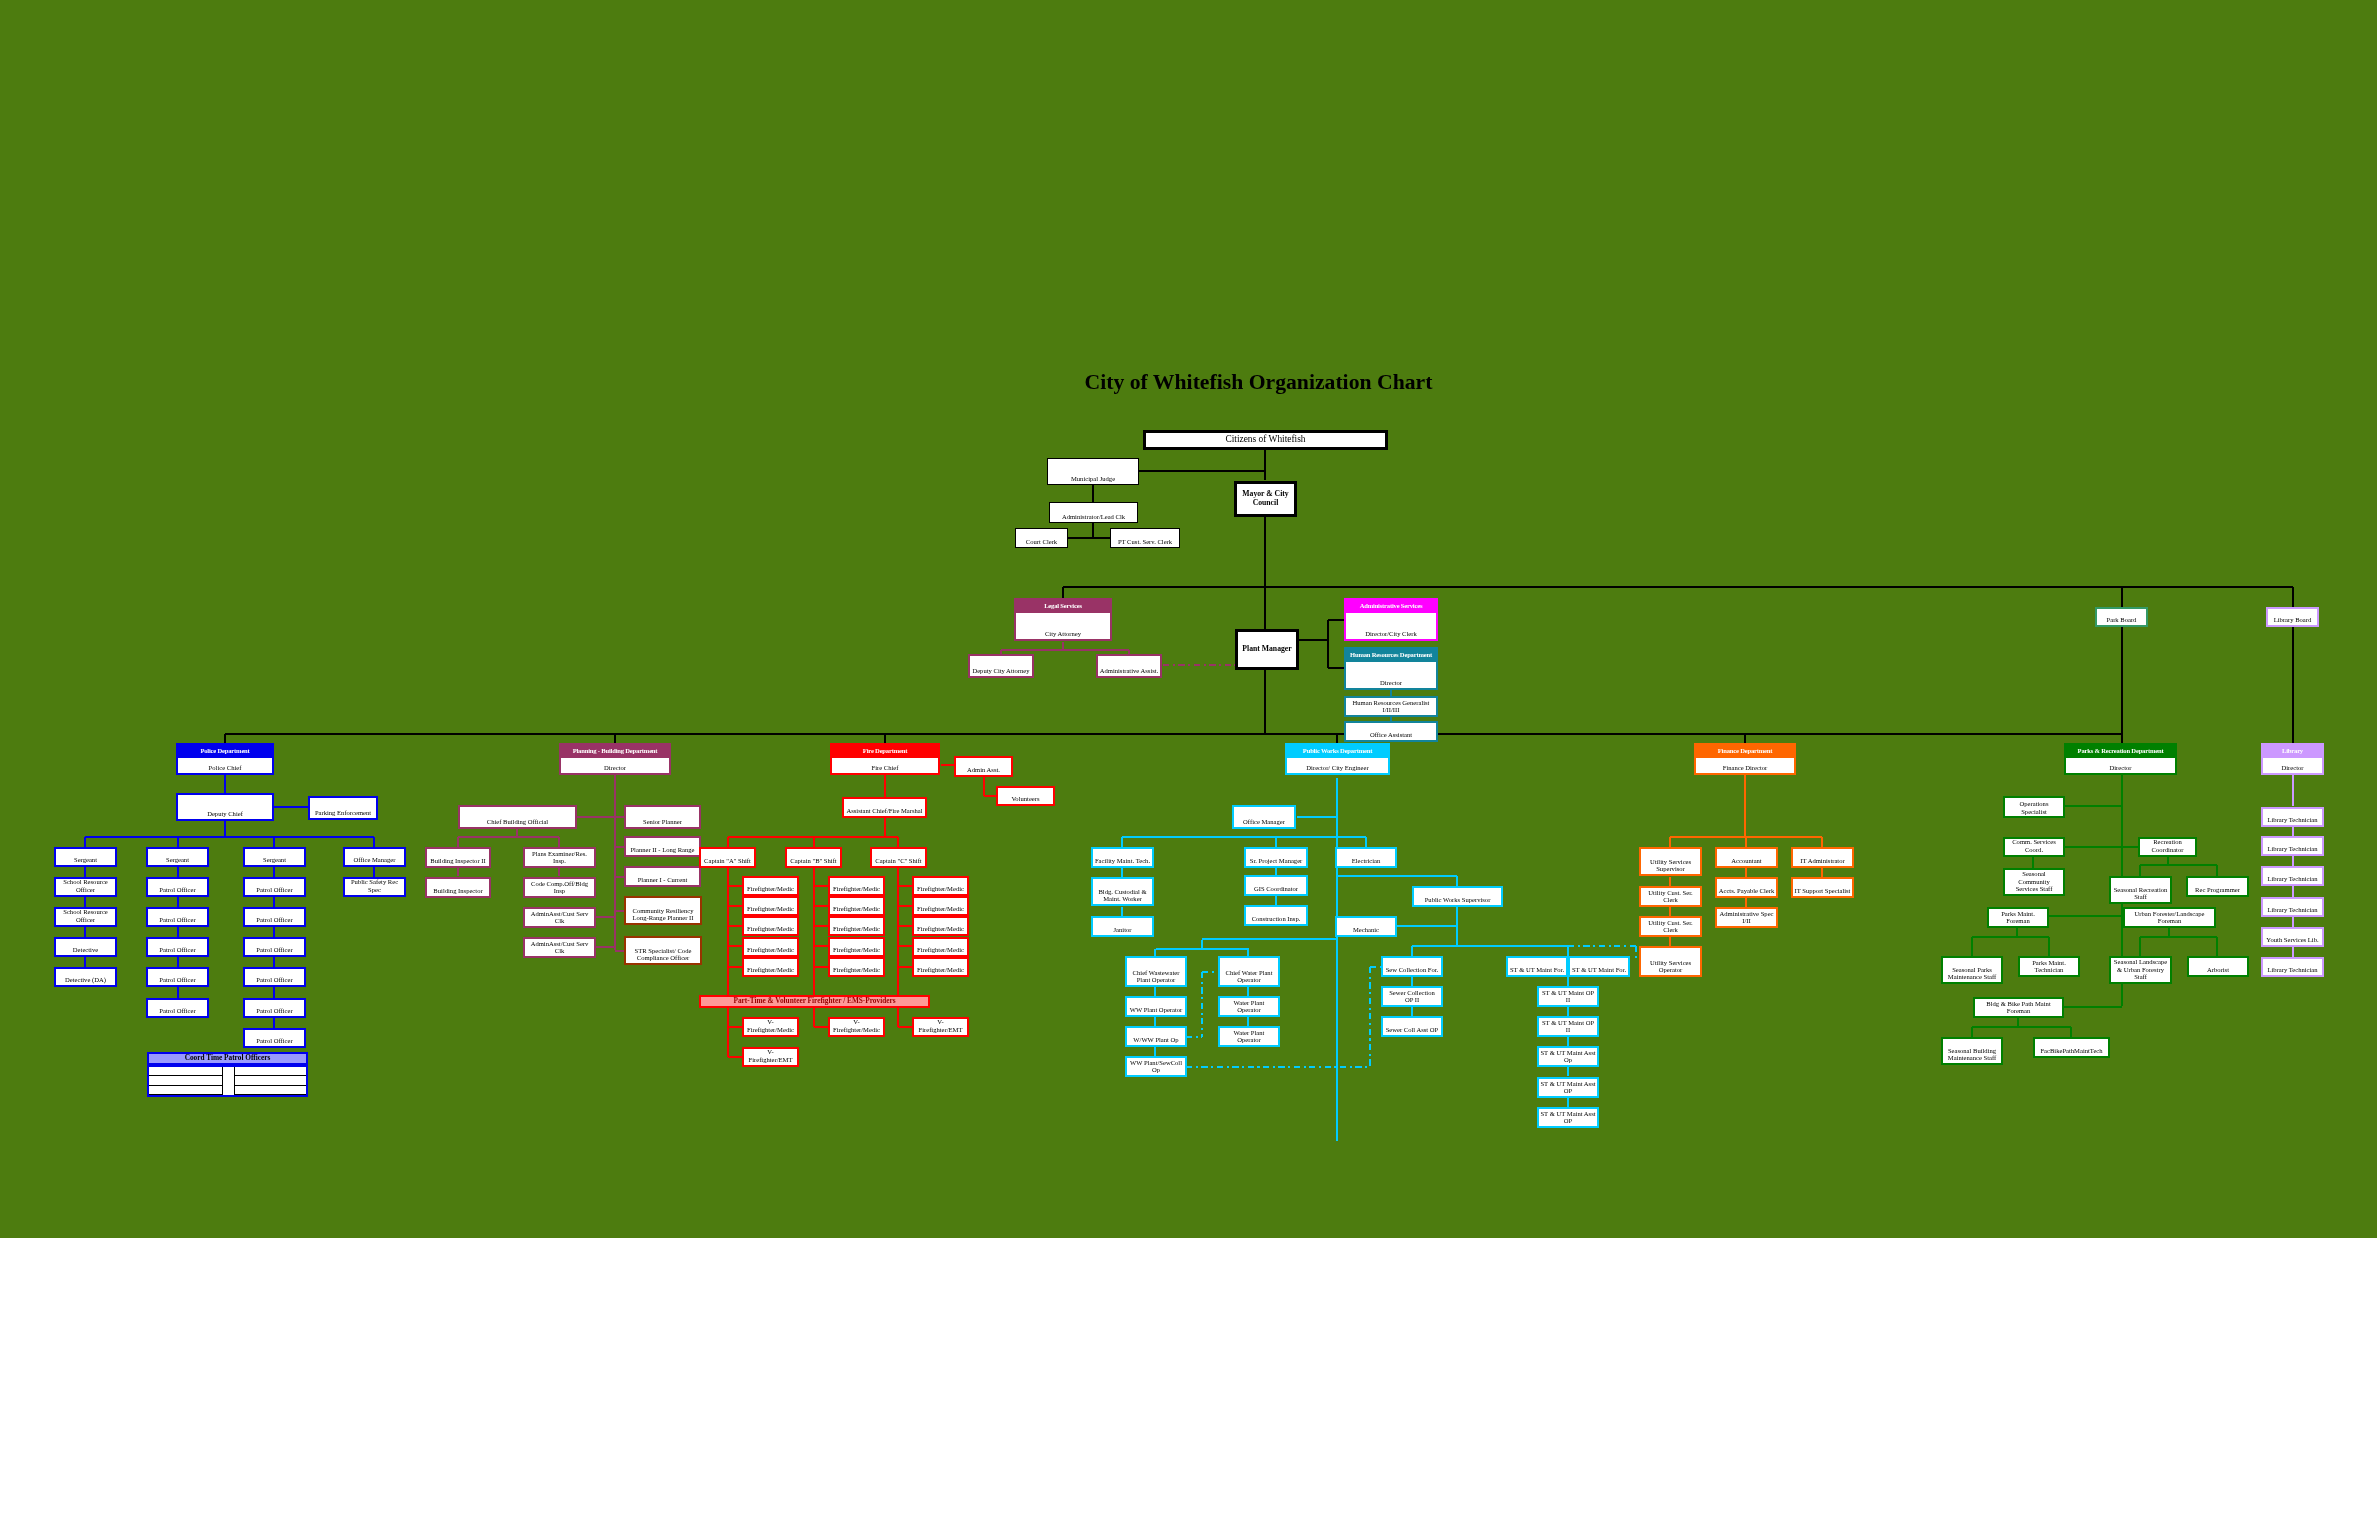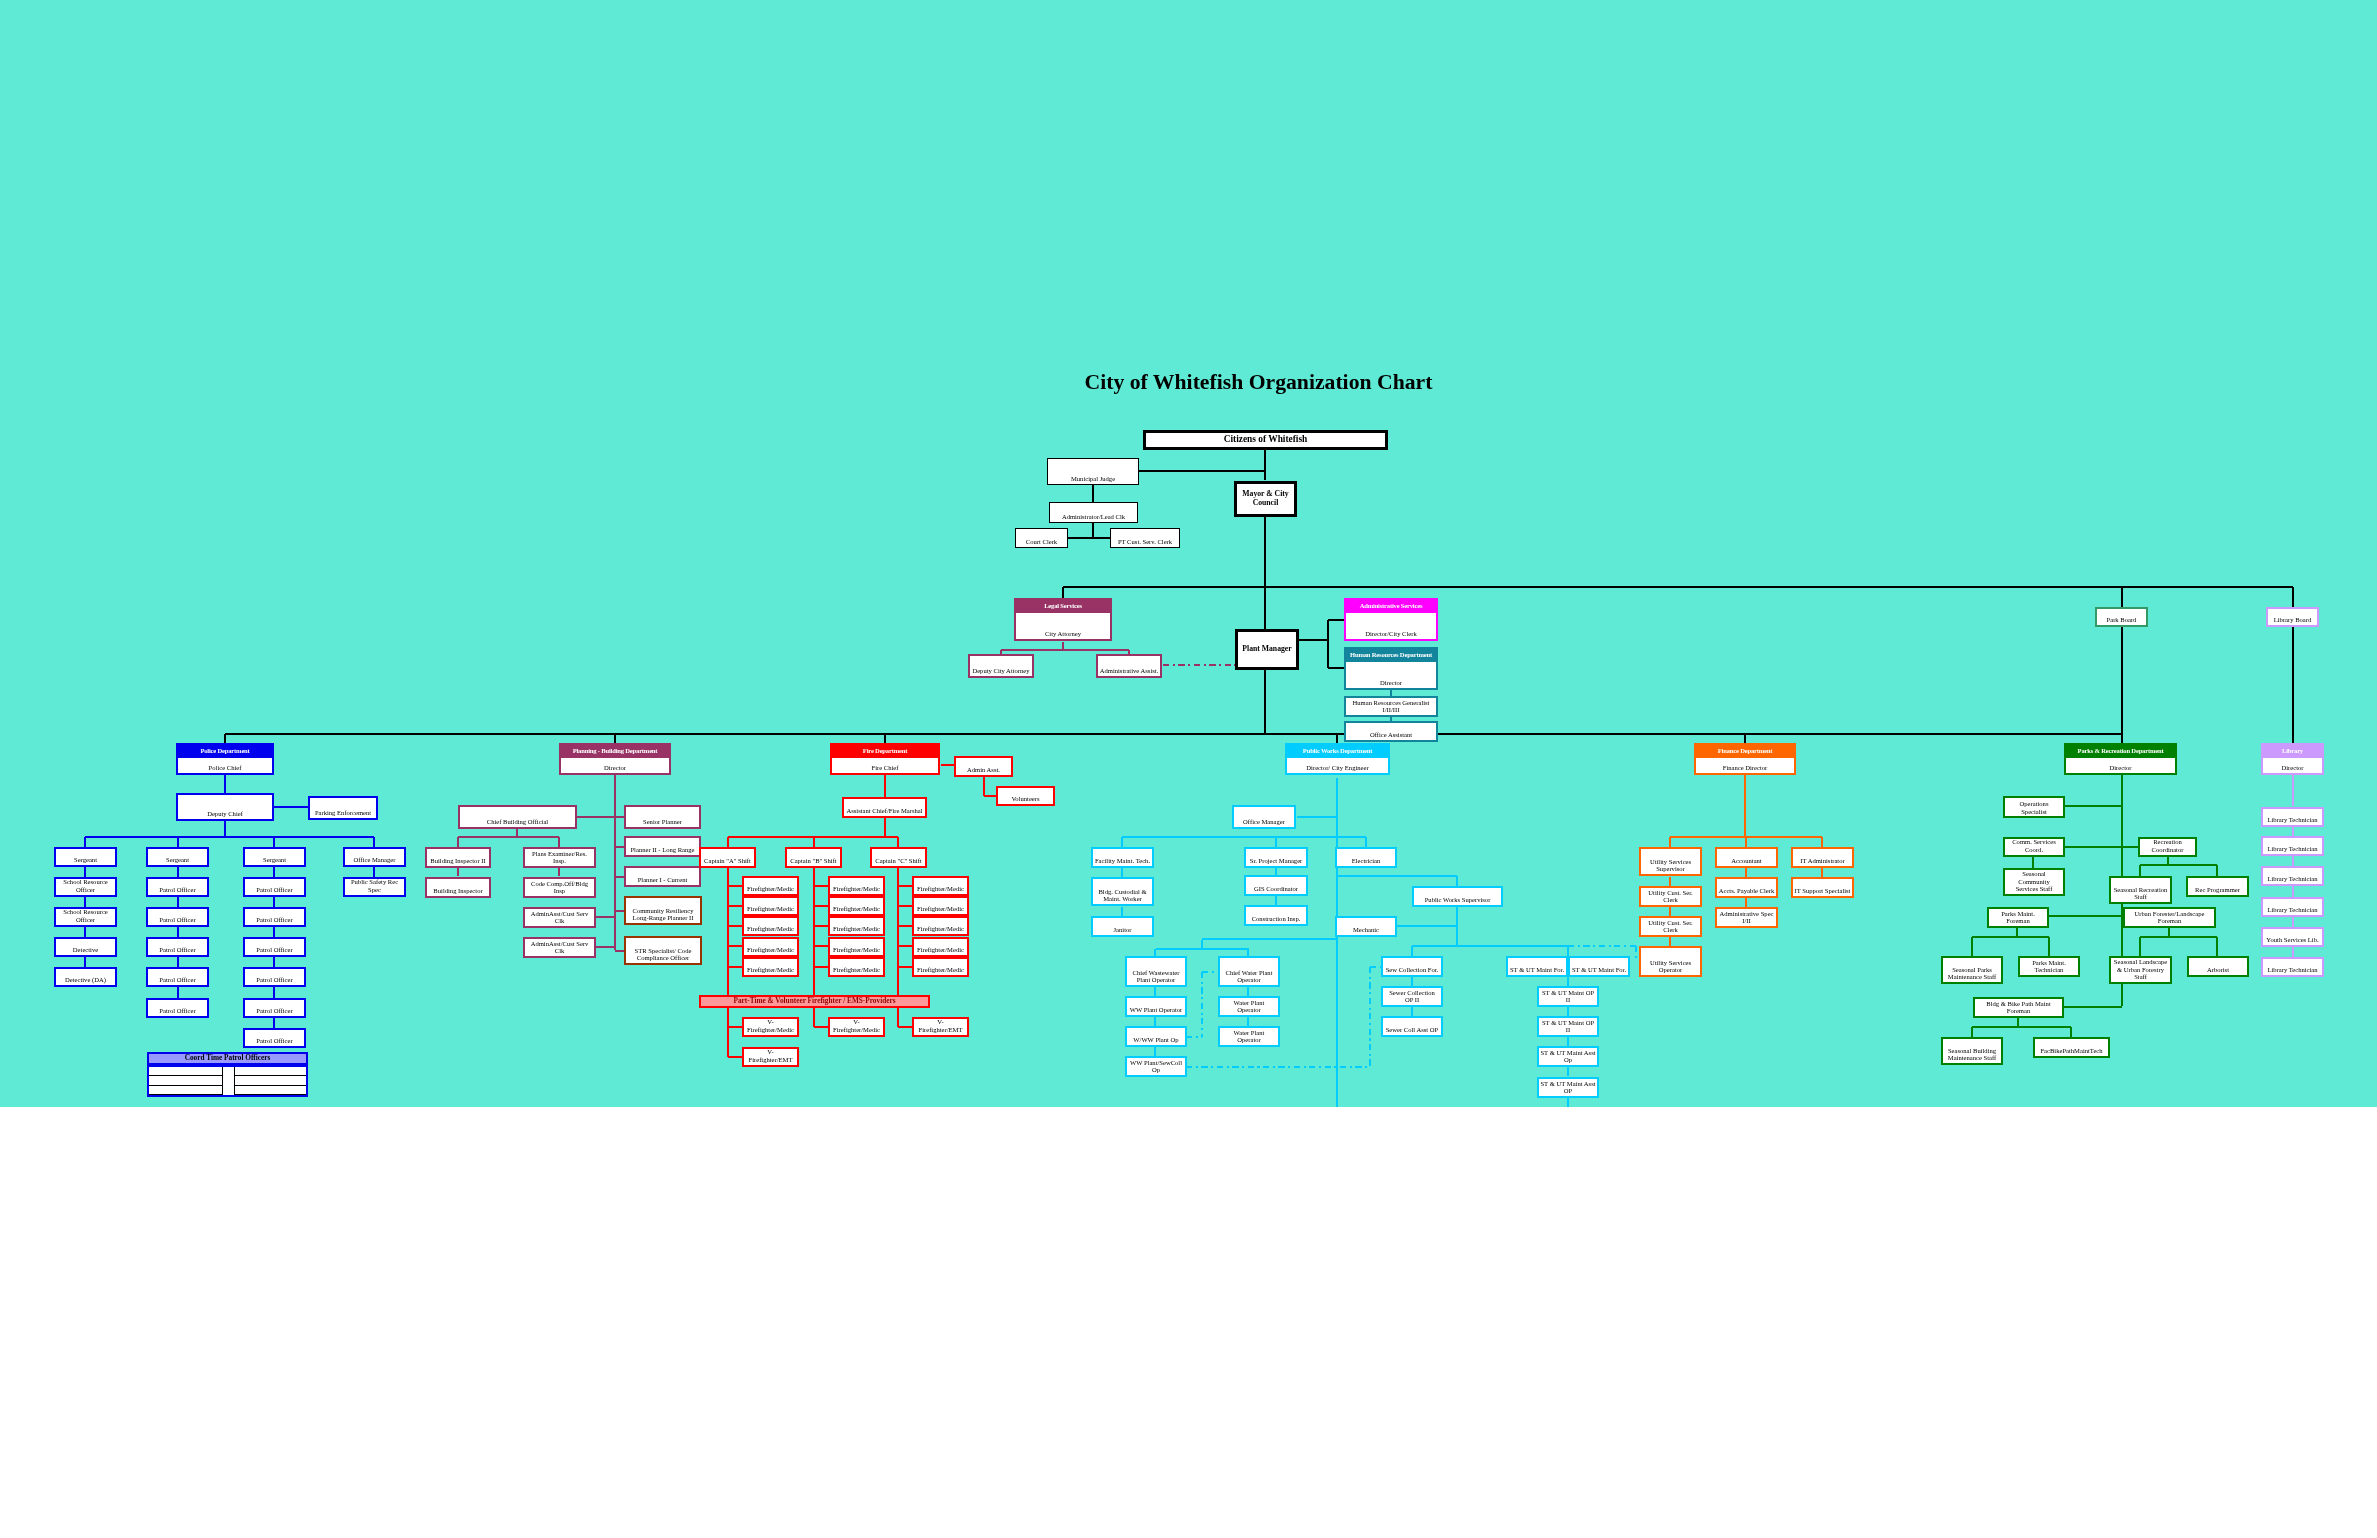--- a/index.html
+++ b/index.html
@@ -1,28 +1,28 @@
 <!DOCTYPE html>
 <html style="font-size:11.2px"><head>
 <meta charset="utf-8">
 <style>
   html,body{margin:0;padding:0;background:#ffffff;}
-  #canvas{position:relative;width:2377px;height:1107px;background:#5eead4;
+  #canvas{position:relative;width:2377px;height:1238px;background:#4d7c0f;
           font-family:"Liberation Serif","DejaVu Serif",serif;}
   .title{position:absolute;left:769px;top:370px;width:979px;text-align:center;
          font-size:21.7px;font-weight:bold;color:#000;}
   .subtitle{position:absolute;left:769px;top:400px;width:979px;text-align:center;
             font-size:12.6px;color:#000;}
   .node{position:absolute;background:#fff;border:2.1px solid #000;box-sizing:border-box;
         display:flex;flex-direction:column;justify-content:flex-end;align-items:center;
         text-align:center;font-size:6.6px;line-height:1.12;color:#000;padding:0.7px 1.4px 1.4px 1.4px;
         overflow:hidden;}
   .node.thin{border-width:1.4px;}
   .node.bold{border-width:3.5px;justify-content:center;font-weight:bold;font-size:7.7px;}
-  .node.big{font-size:9.4px;font-weight:bold;justify-content:center;}
+  .node.big{font-size:9.4px;font-weight:normal;justify-content:center;}
   .node.hasHdr{padding:0;justify-content:flex-start;}
   .hdr{width:100%;height:12.6px;line-height:12.6px;color:#fff;font-weight:bold;font-size:6.6px;
        letter-spacing:-0.2px;white-space:nowrap;overflow:hidden;flex:0 0 12.6px;}
   .bd{flex:1;width:100%;display:flex;flex-direction:column;justify-content:flex-end;
       align-items:center;padding:0.7px 1.4px 1.4px 1.4px;box-sizing:border-box;}
   .node.banner{flex-direction:row;justify-content:center;align-items:center;
                font-weight:bold;font-size:7.3px;padding:0;}
   .seg{position:absolute;}
   .gridwrap{position:absolute;box-sizing:border-box;}
   .gcell{box-sizing:border-box;border:1.4px solid #000;background:#fff;height:10.5px;margin-top:-1.4px;}

